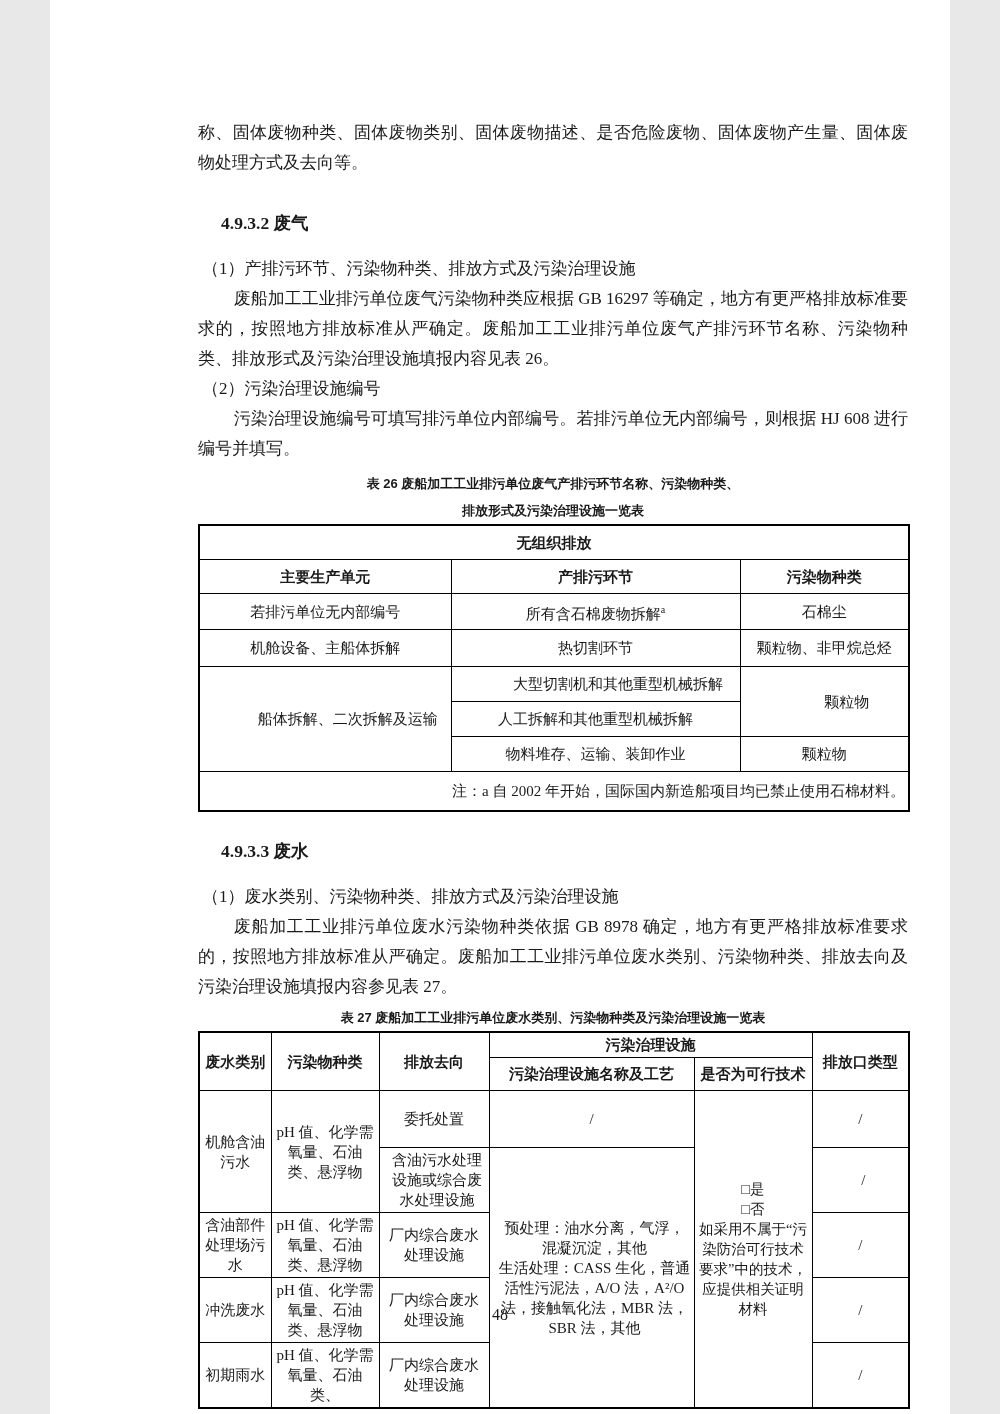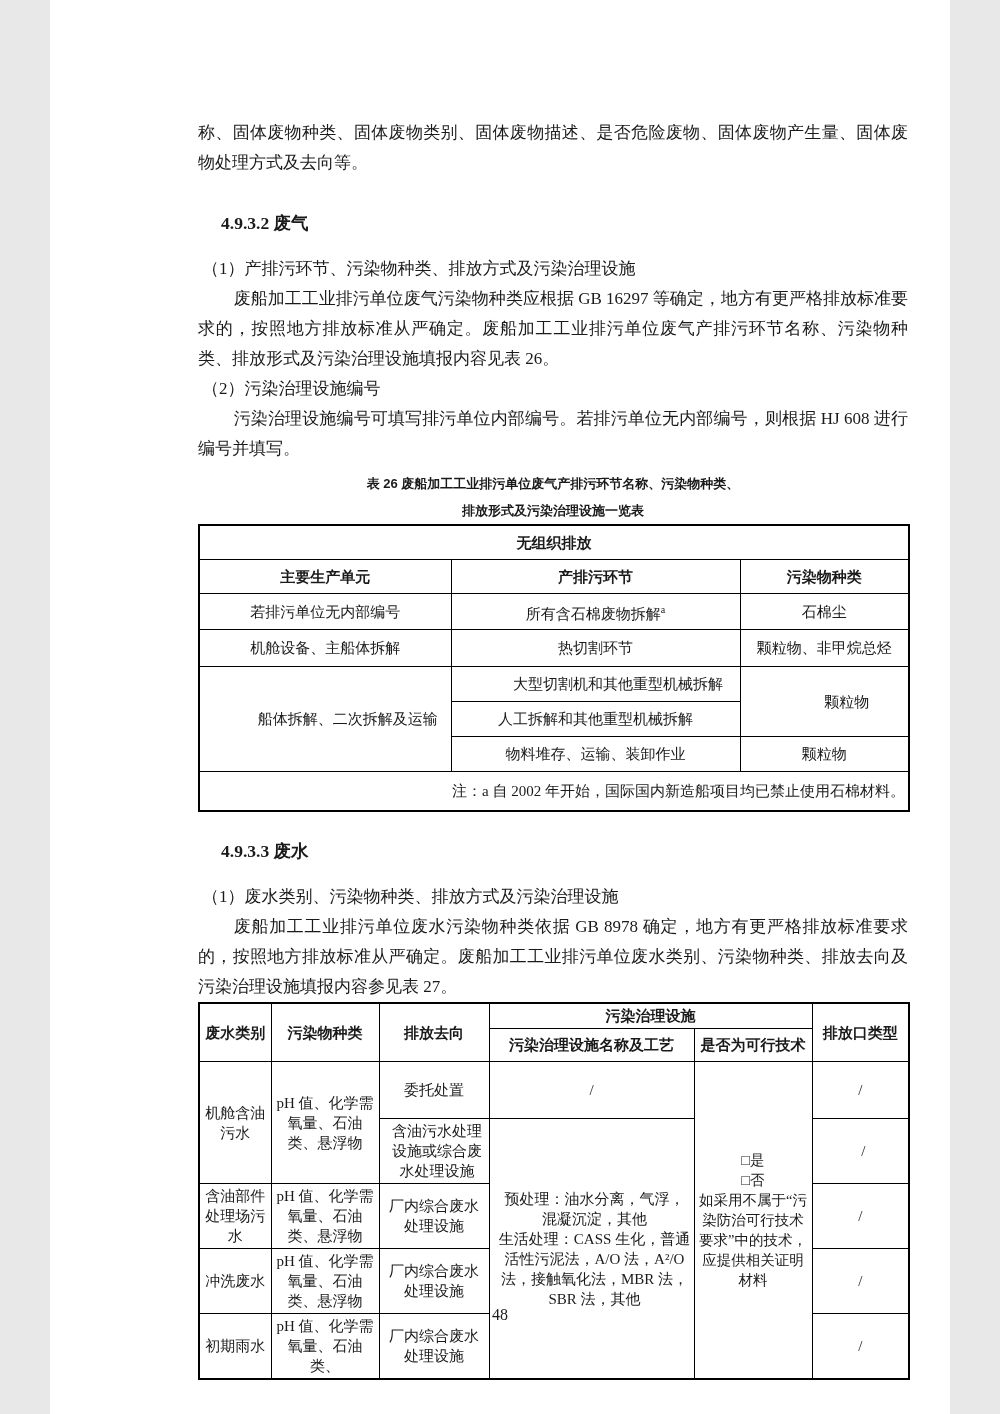--- a/index.html
+++ b/index.html
@@ -146,20 +146,21 @@
       <tr class="row-note">
         <td colspan="3">注：a 自 2002 年开始，国际国内新造船项目均已禁止使用石棉材料。</td>
       </tr>
     </tbody>
       </table>
 
     <p class="sec-heading water">4.9.3.3 废水</p>
     <p class="item-line">（1）废水类别、污染物种类、排放方式及污染治理设施</p>
     <p class="para-indent">废船加工工业排污单位废水污染物种类依据 GB 8978 确定，地方有更严格排放标准要求的，按照地方排放标准从严确定。废船加工工业排污单位废水类别、污染物种类、排放去向及污染治理设施填报内容参见表 27。</p>
 
+    <p class="tbl-title t27">表 27 废船加工工业排污单位废水类别、污染物种类及污染治理设施一览表</p>
 
     <table id="t27">
       <colgroup>
         <col style="width:72px">
           <col style="width:108px">
           <col style="width:110px">
           <col style="width:205px">
           <col style="width:118px">
           <col style="width:97px">
       </colgroup>

